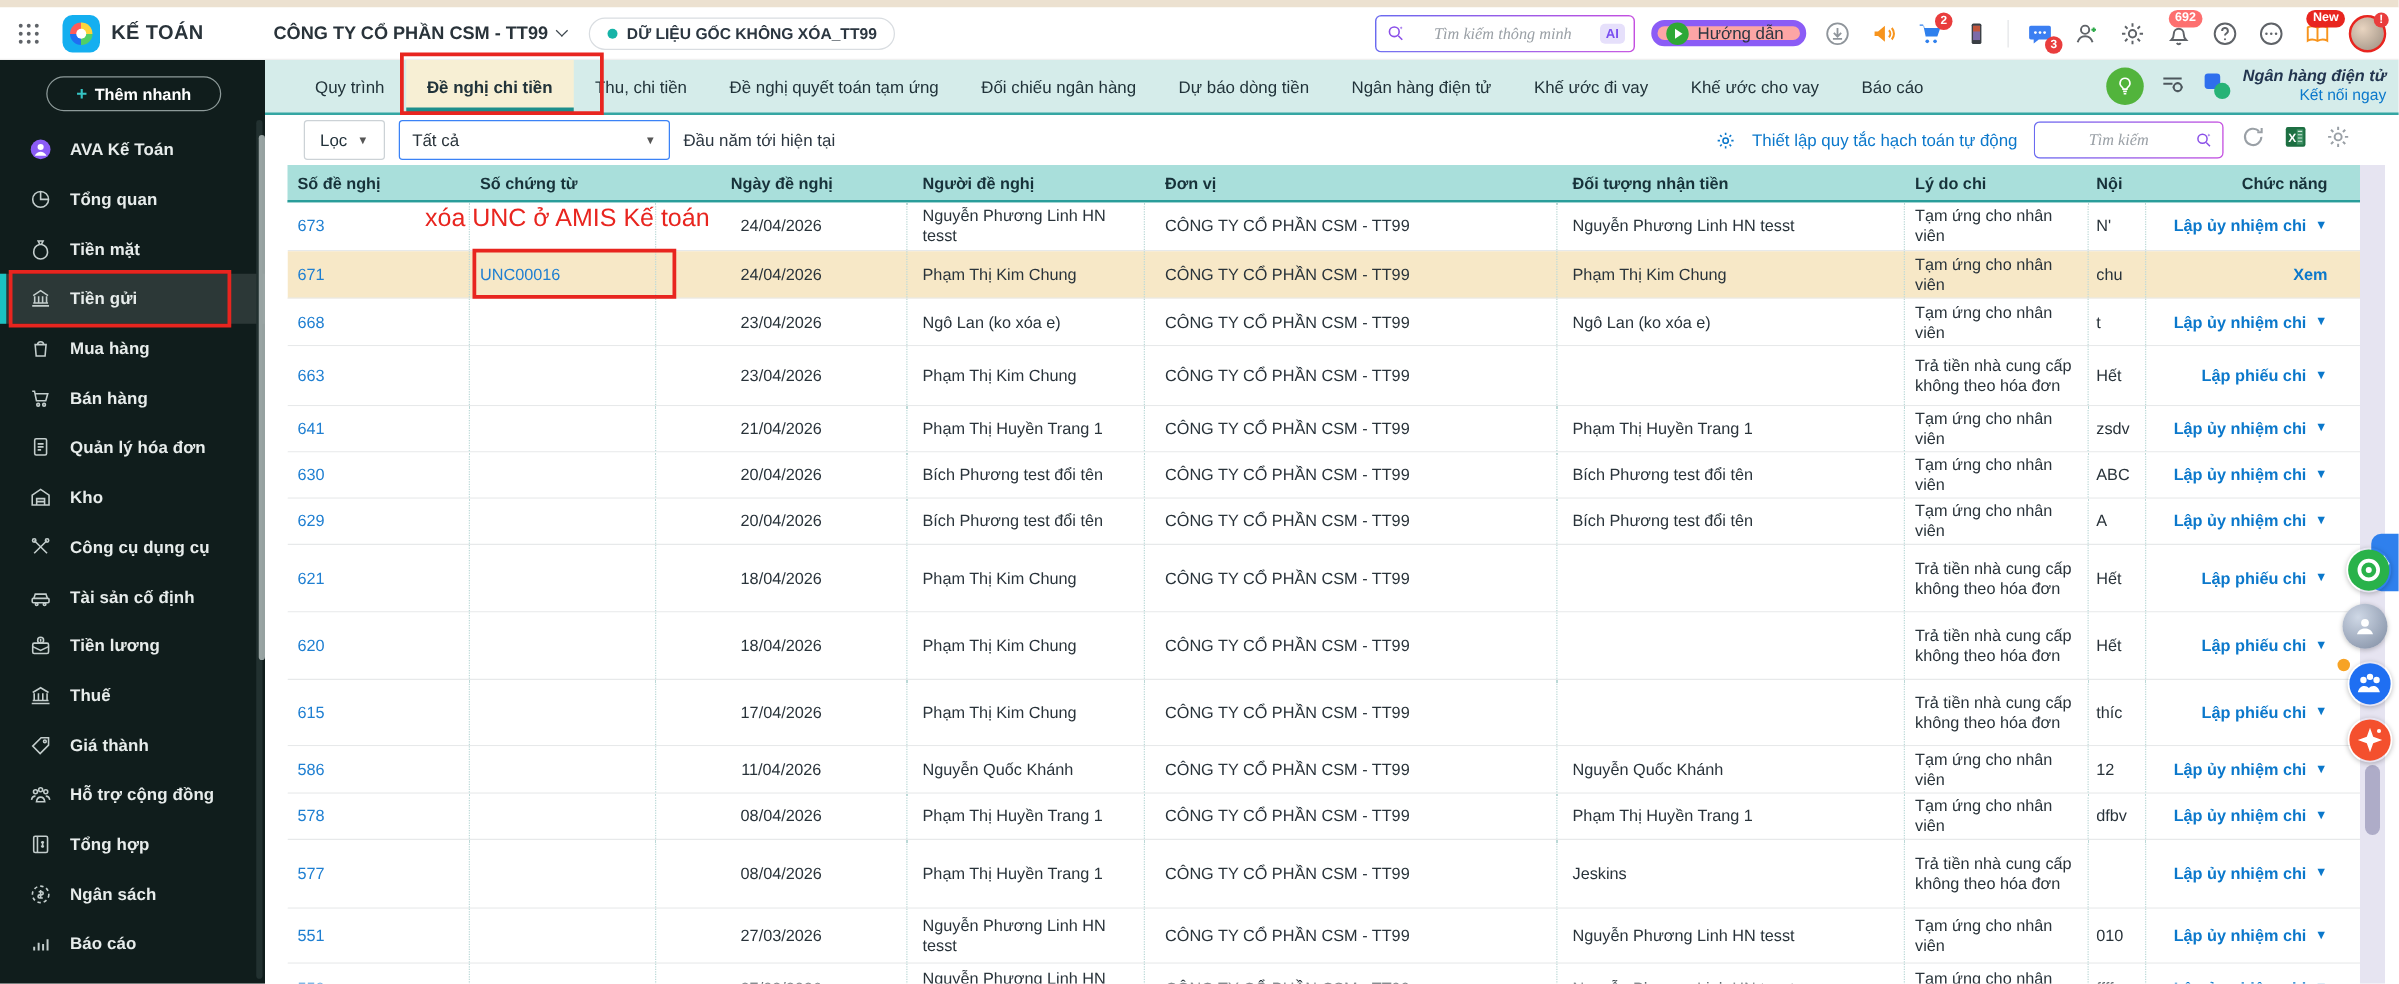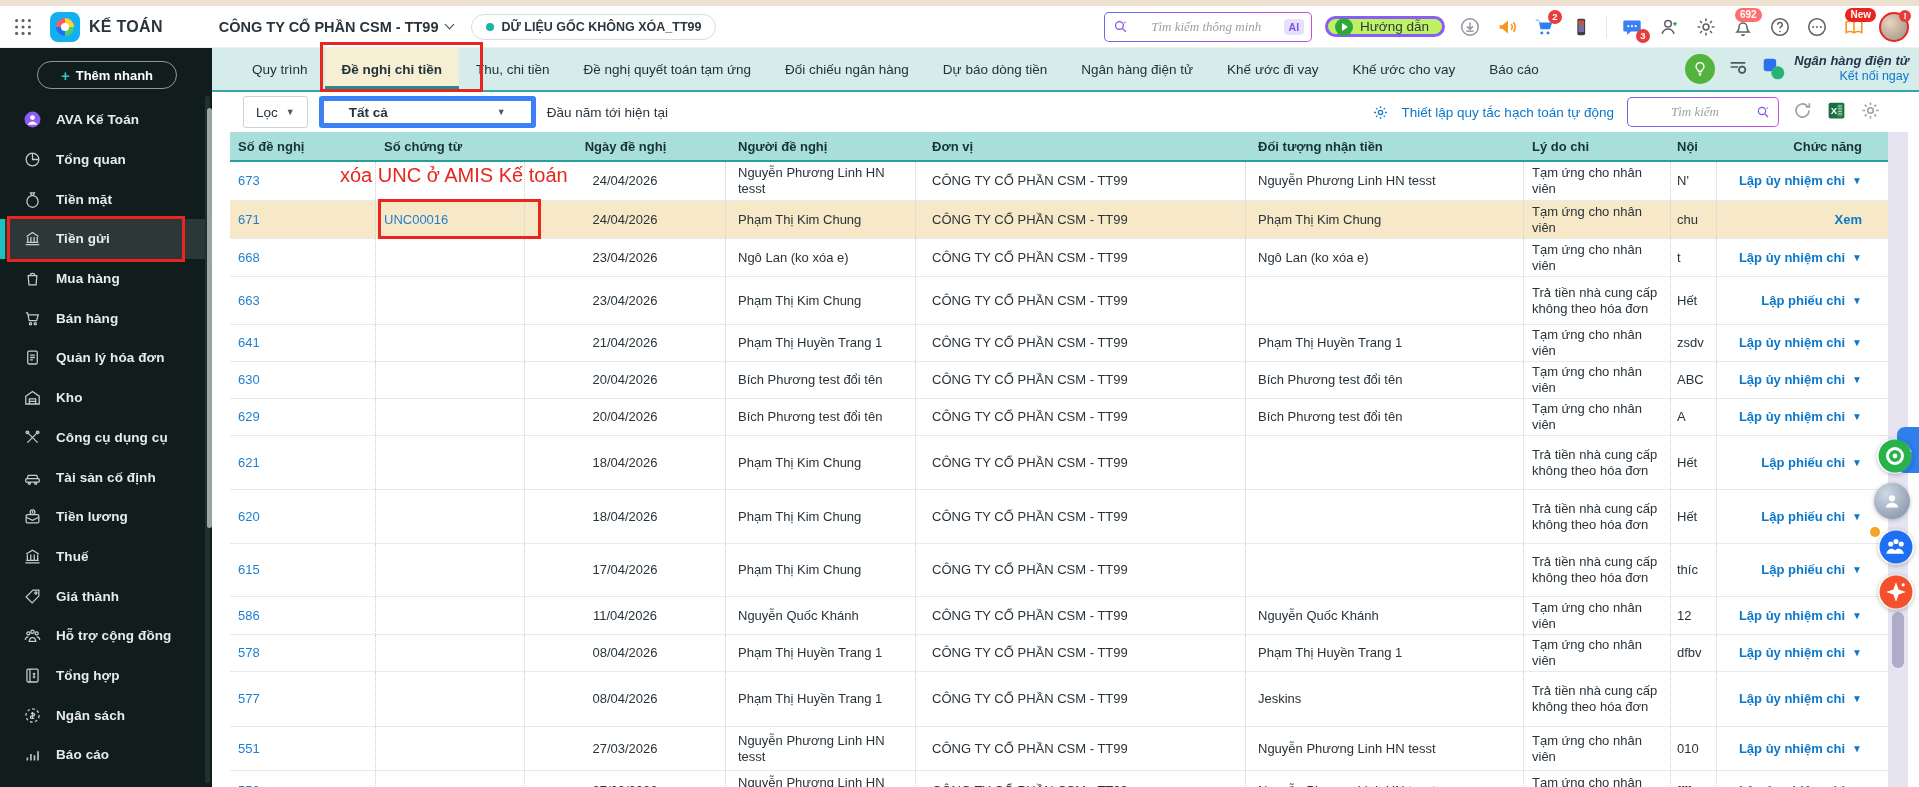--- a/index.html
+++ b/index.html
@@ -18,21 +18,21 @@
   .chev { width:7px; height:7px; border-right:1.8px solid #3c464d; border-bottom:1.8px solid #3c464d; transform:rotate(45deg); margin-top:-4px; }
   .dataset-pill { display:flex; align-items:center; gap:7px; margin-left:18px; border:1px solid #d9dde1; border-radius:15px; padding:5px 14px; font-size:12.5px; font-weight:bold; color:#2b3640; background:#fff; }
   .teal-dot { width:8px; height:8px; border-radius:50%; background:#16b3a7; }
   .topbar-right { margin-left:auto; display:flex; align-items:center; gap:13px; }
   .grad-input { display:flex; align-items:center; height:30px; border:1.5px solid transparent; border-radius:5px;
      background:linear-gradient(#fff,#fff) padding-box, linear-gradient(90deg,#6a6af0,#c44fe0) border-box; padding:0 7px; }
   .smart-search { width:208px; }
   .grad-input input { border:none; outline:none; flex:1; font-size:13px; font-style:italic; color:#444; min-width:0; background:transparent; font-family:Liberation Serif, serif;text-align:center; }
   .grad-input input::placeholder { color:#9aa0a6; }
   .ai-badge { background:#e6e0fb; color:#7a4ff0; font-size:10.5px; font-weight:bold; border-radius:4px; padding:2px 5px; }
-  .guide-btn { display:flex; align-items:center; gap:7px; height:21px; border:3px solid #8b5cf6; border-radius:15px; padding:0 13px 0 7px; font-size:13.5px; color:#2b3640; background:#bef264; cursor:pointer; }
+  .guide-btn { display:flex; align-items:center; gap:7px; height:21px; border:5px solid #8b5cf6; border-radius:15px; padding:0 13px 0 7px; font-size:13.5px; color:#2b3640; background:#fca5a5; cursor:pointer; }
   .play-circle { width:18px; height:18px; border-radius:50%; background:#2ea836; display:flex; align-items:center; justify-content:center; }
   .play-circle::after { content:""; border-left:6px solid #fff; border-top:4px solid transparent; border-bottom:4px solid transparent; margin-left:2px; }
   .tico { position:relative; width:24px; height:24px; display:flex; align-items:center; justify-content:center; cursor:pointer; color:#8f959b; }
   .tico svg { width:22px; height:22px; }
   .badge { position:absolute; background:#e93d3d; color:#fff; font-size:9.5px; font-weight:bold; border-radius:8px; min-width:14px; height:14px; line-height:14px; text-align:center; padding:0 3px; }
   .badge.tr { top:-5px; right:-6px; }
   .badge.br { bottom:-4px; right:-6px; }
   .badge.big { background:#fd6f6f; top:-7px; left:4px; border-radius:9px; font-size:10px; padding:0 5px; }
   .badge.new { background:#e8251f; top:-7px; right:-10px; border-radius:8px; padding:0 5px; font-size:10px; }
   .vsep { width:1px; height:22px; background:#e3e5e7; }
@@ -66,21 +66,21 @@
   .ebank { display:flex; align-items:center; gap:7px; cursor:pointer; }
   .ebank svg { width:26px; height:26px; }
   .ebank-txt { display:flex; flex-direction:column; align-items:flex-end; line-height:1.25; }
   .ebank-title { font-size:13px; font-weight:bold; font-style:italic; color:#22354f; }
   .ebank-link { font-size:12.5px; color:#0b78cb; }
 
   
   .filterbar { height:40px; display:flex; align-items:center; padding:0 38px 0 31px; gap:11px; background:#fff; }
   .loc-btn { height:32px; border:1px solid #ccd2d6; border-radius:3px; background:#fff; display:flex; align-items:center; gap:8px; padding:0 12px; font-size:13.5px; color:#22313a; cursor:pointer; }
   .caret-s { font-size:9px; color:#555; }
-  .scope-select { height:32px; width:217px; border:5px solid #3b82f6; border-radius:3px; display:flex; align-items:center; justify-content:space-between; padding:0 25px; font-size:13.5px; cursor:pointer; background:#fff;font-weight:bold; }
+  .scope-select { height:32px; width:217px; border:1px solid #3b82f6; border-radius:3px; display:flex; align-items:center; justify-content:space-between; padding:0 10px; font-size:13.5px; cursor:pointer; background:#fff; }
   .period { font-size:13.5px; color:#2b3640; }
   .filterbar-right { margin-left:auto; display:flex; align-items:center; gap:13px; }
   .rule-link { display:flex; align-items:center; gap:13px; color:#0b78cb; font-size:13.5px; cursor:pointer; }
   .rule-link svg { width:17px; height:17px; }
   .mini-search { width:152px; height:30px; }
   .gico { color:#9aa0a6; cursor:pointer; } .gico svg { width:21px; height:21px; }
 
   
   .grid { margin-left:18px; width:1658px; }
   .ghead { display:flex; height:30px; background:#a9dfdb; border-bottom:2px solid #2a9d9a; align-items:center; font-weight:bold; font-size:13px; color:#17323a; }

